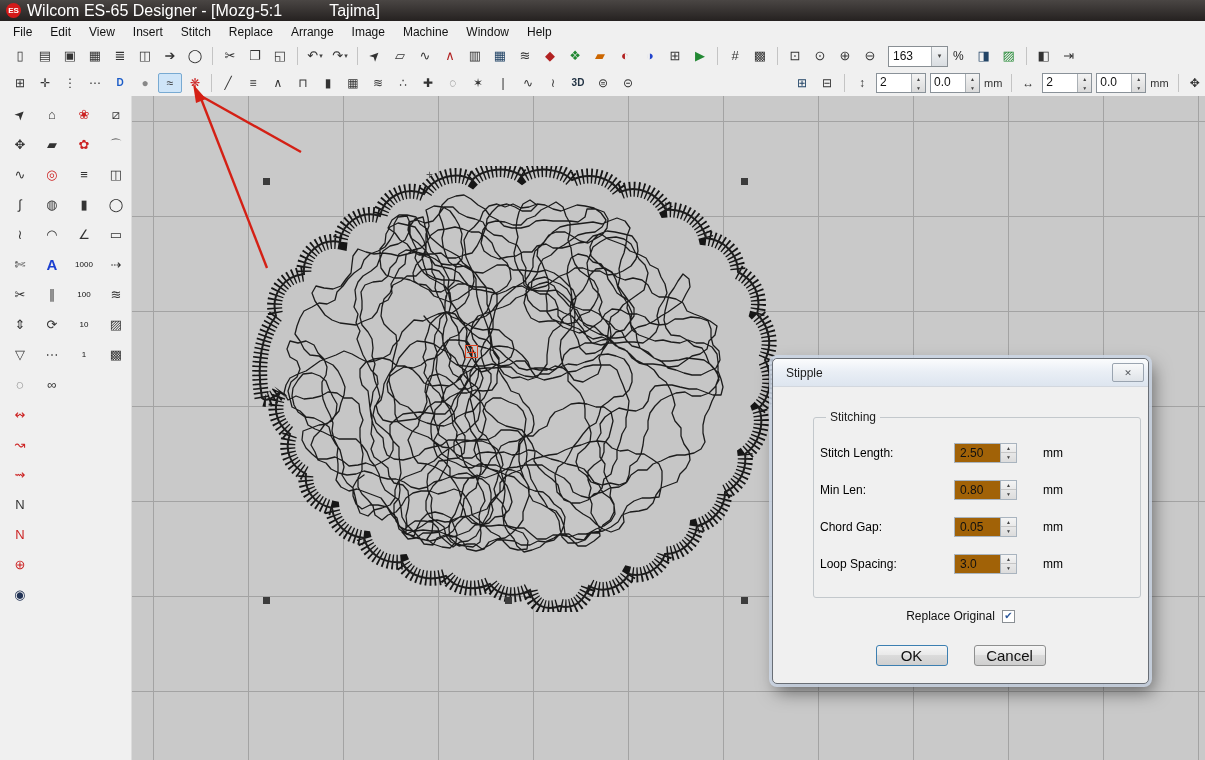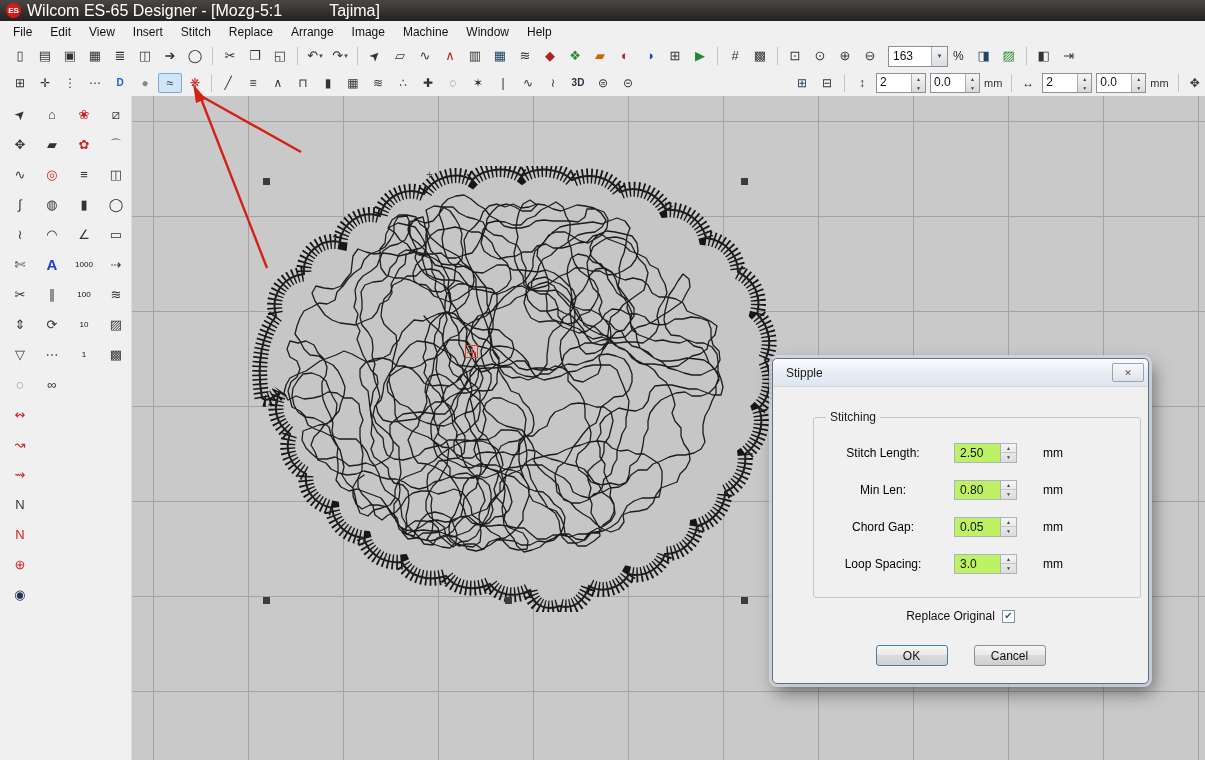--- a/index.html
+++ b/index.html
@@ -88,33 +88,33 @@
              border-bottom:1px solid #d2d7de}
   .dlg-title-text{flex:1;color:#1b1b1b}
   .dlg-close{width:30px;height:17px;border:1px solid #9aa4b0;border-radius:2px;color:#53575c;font-size:9px;
              background:linear-gradient(#f8f9fa,#dfe3e8);display:flex;align-items:center;justify-content:center}
   .dlg-close::before{content:"✕"}
   .dlg-body{position:relative;height:297px}
   .group{position:absolute;left:40px;top:23px;width:328px;height:188px;border:1px solid #c3c8cc;border-radius:3px;
          margin:0;padding:10px 0 0 6px;box-sizing:border-box}
   .group legend{padding:0 4px;margin-left:6px;font-size:12px;color:#1b1b1b}
   .frow{display:flex;align-items:center;height:37px}
-  .flabel{width:126px;text-align:center;margin-right:8px;color:#000}
-  .finput{width:46px;height:20px;background:#bef264;border:1px solid #a9b4bf;border-right:none;display:flex;
+  .flabel{width:126px;text-align:left;margin-right:8px;color:#000}
+  .finput{width:46px;height:20px;background:#a16207;border:1px solid #a9b4bf;border-right:none;display:flex;
           align-items:center;padding-left:5px;box-sizing:border-box}
   .fspin{width:17px;height:20px;display:flex;flex-direction:column;border:1px solid #a9b4bf;box-sizing:border-box;
          background:linear-gradient(#f4f4f4,#dcdcdc)}
   .fspin .sp-up{border-bottom:1px solid #c6c6c6}
   .funit{margin-left:26px;color:#000}
   .chkrow{position:absolute;top:222px;left:0;width:100%;display:flex;justify-content:center;align-items:center;gap:7px}
   .checkbox{width:13px;height:13px;background:#fff;border:1px solid #8a8f94;display:flex;align-items:center;
             justify-content:center;box-sizing:border-box}
   .checkbox.checked::before{content:"✔";font-size:10px;color:#2b579a;margin-top:-1px}
   .btnrow{position:absolute;top:258px;left:0;width:100%;display:flex;justify-content:center;gap:26px}
-  .btn{width:72px;height:21px;font-size:12px;font-family:inherit;color:#111;border:1px solid #8e8f8f;border-radius:3px;
+  .btn{width:72px;height:21px;font-size:15px;font-family:inherit;color:#111;border:1px solid #8e8f8f;border-radius:3px;
        background:linear-gradient(#f6f6f6,#eaeaea 45%,#dcdcdc 46%,#cfcfcf);cursor:default}
   .btn.default{border-color:#3c7fb1}
 </style>
 </head>
 <body>
 
 <div class="titlebar">
   <span class="logo">ES</span>
   <span class="title">Wilcom ES-65 Designer - [Mozg-5:1</span>
   <span class="title2">Tajima]</span>

